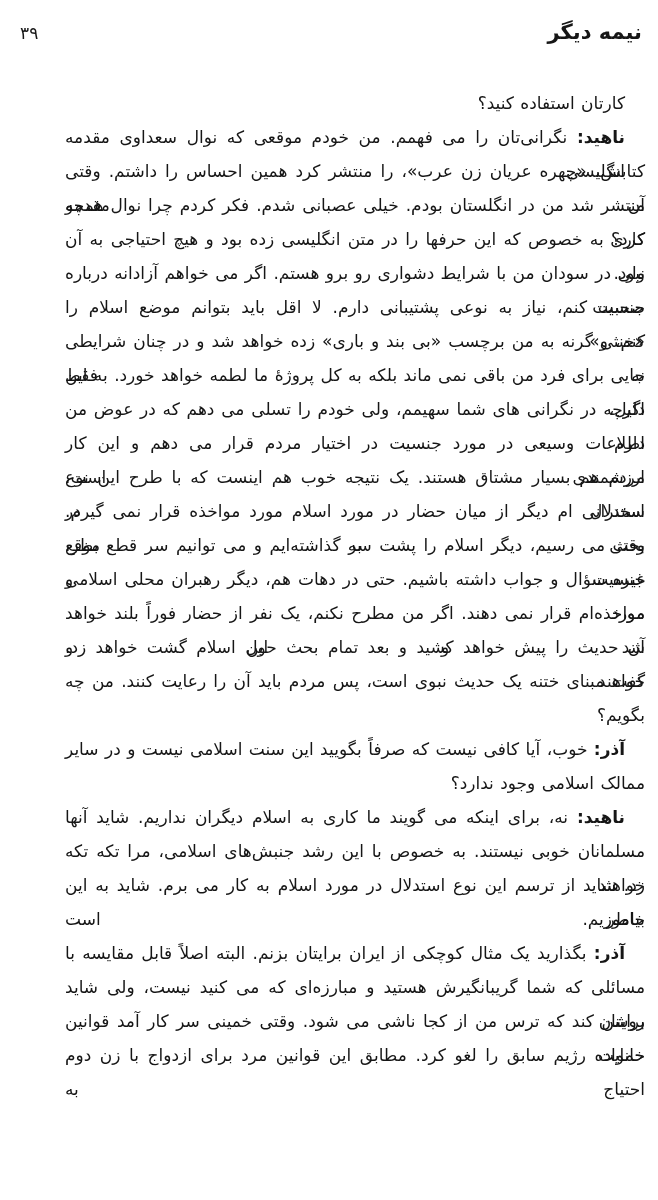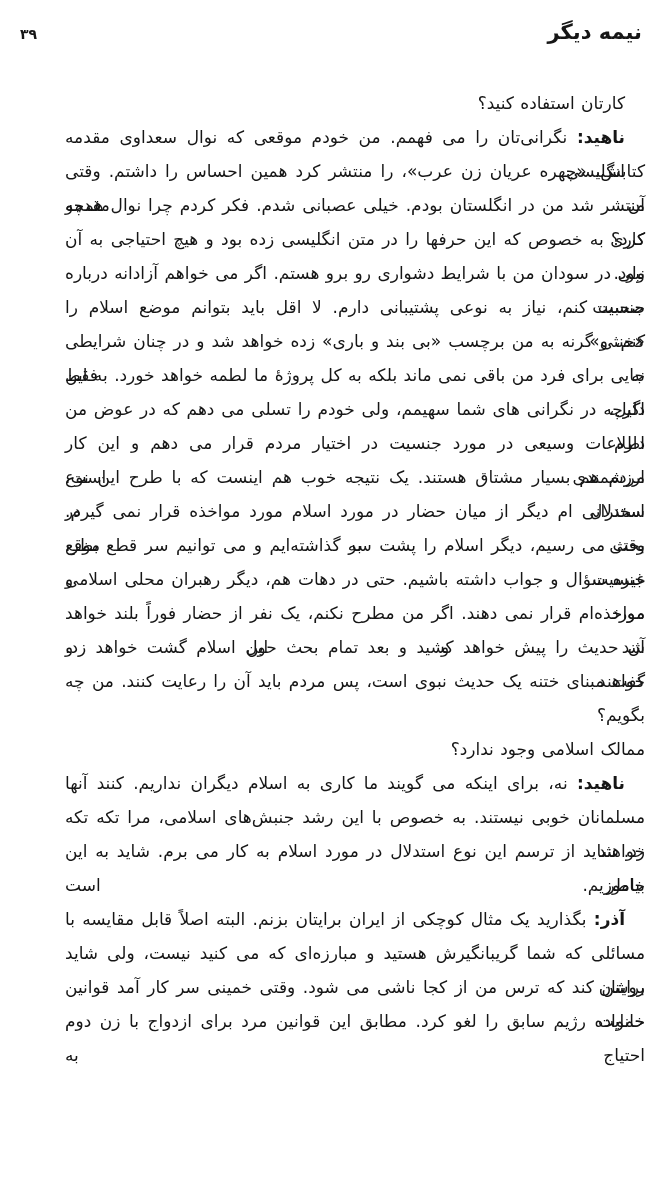--- a/index.html
+++ b/index.html
@@ -26,22 +26,22 @@
     justify-content: space-between;
     align-items: baseline;
   }
   .journal-title {
     font-size: 21px;
     font-weight: bold;
     letter-spacing: 0.5px;
     text-align: center;
   }
   .page-number {
-    font-size: 14px;
-    font-weight: bold;
+    font-size: 17px;
+    font-weight: normal;
   }
   .text-column {
     position: absolute;
     top: 86px;
     right: 13px;
     width: 626px;
   }
   .line {
     font-size: 17px;
     line-height: 34px;
@@ -83,22 +83,23 @@
       <div class="line just">اگرچه در نگرانی های شما سهیمم، ولی خودم را تسلی می دهم که در عوض من دارم</div>
       <div class="line just">اطلاعات وسیعی در مورد جنسیت در اختیار مردم قرار می دهم و این کار ارزشمندی است،</div>
       <div class="line just">مردم هم بسیار مشتاق هستند. یک نتیجه خوب هم اینست که با طرح این نوع استدلال در</div>
       <div class="line just">سخنرانی ام دیگر از میان حضار در مورد اسلام مورد مواخذه قرار نمی گیرم. وقتی به موقع</div>
       <div class="line just">بحث می رسیم، دیگر اسلام را پشت سر گذاشته‌ایم و می توانیم سر قطع بظر، جنسیت و</div>
       <div class="line just">غیره سؤال و جواب داشته باشیم. حتی در دهات هم، دیگر رهبران محلی اسلامی مورد</div>
       <div class="line just">مواخذه‌ام قرار نمی دهند. اگر من مطرح نکنم، یک نفر از حضار فوراً بلند خواهد شد و این و</div>
       <div class="line just">آن حدیث را پیش خواهد کشید و بعد تمام بحث حول اسلام گشت خواهد زد. خواهند</div>
       <div class="line just">گفت مبنای ختنه یک حدیث نبوی است، پس مردم باید آن را رعایت کنند. من چه</div>
       <div class="line">بگویم؟</div>
+      <div class="line just ind"><span class="speaker">آذر:</span><span> خوب، آیا کافی نیست که صرفاً بگویید این سنت اسلامی نیست و در سایر</span></div>
       <div class="line">ممالک اسلامی وجود ندارد؟</div>
-      <div class="line just ind"><span class="speaker">ناهید:</span><span> نه، برای اینکه می گویند ما کاری به اسلام دیگران نداریم. کنند آنها</span></div>
+      <div class="line just ind"><span class="speaker">ناهید:</span><span> نه، برای اینکه می گویند ما کاری به اسلام دیگران نداریم. شاید آنها</span></div>
       <div class="line just">مسلمانان خوبی نیستند. به خصوص با این رشد جنبش‌های اسلامی، مرا تکه تکه خواهند</div>
       <div class="line just">زد. شاید از ترسم این نوع استدلال در مورد اسلام به کار می برم. شاید به این خاطر است</div>
       <div class="line">بیاموزیم.</div>
       <div class="line just ind"><span class="speaker">آذر:</span><span> بگذارید یک مثال کوچکی از ایران برایتان بزنم. البته اصلاً قابل مقایسه با</span></div>
       <div class="line just">مسائلی که شما گریبانگیرش هستید و مبارزه‌ای که می کنید نیست، ولی شاید برایتان</div>
       <div class="line just">روشن کند که ترس من از کجا ناشی می شود. وقتی خمینی سر کار آمد قوانین حمایت</div>
       <div class="line just">خانواده رژیم سابق را لغو کرد. مطابق این قوانین مرد برای ازدواج با زن دوم احتیاج به</div>
     </div>
 </div>
 

